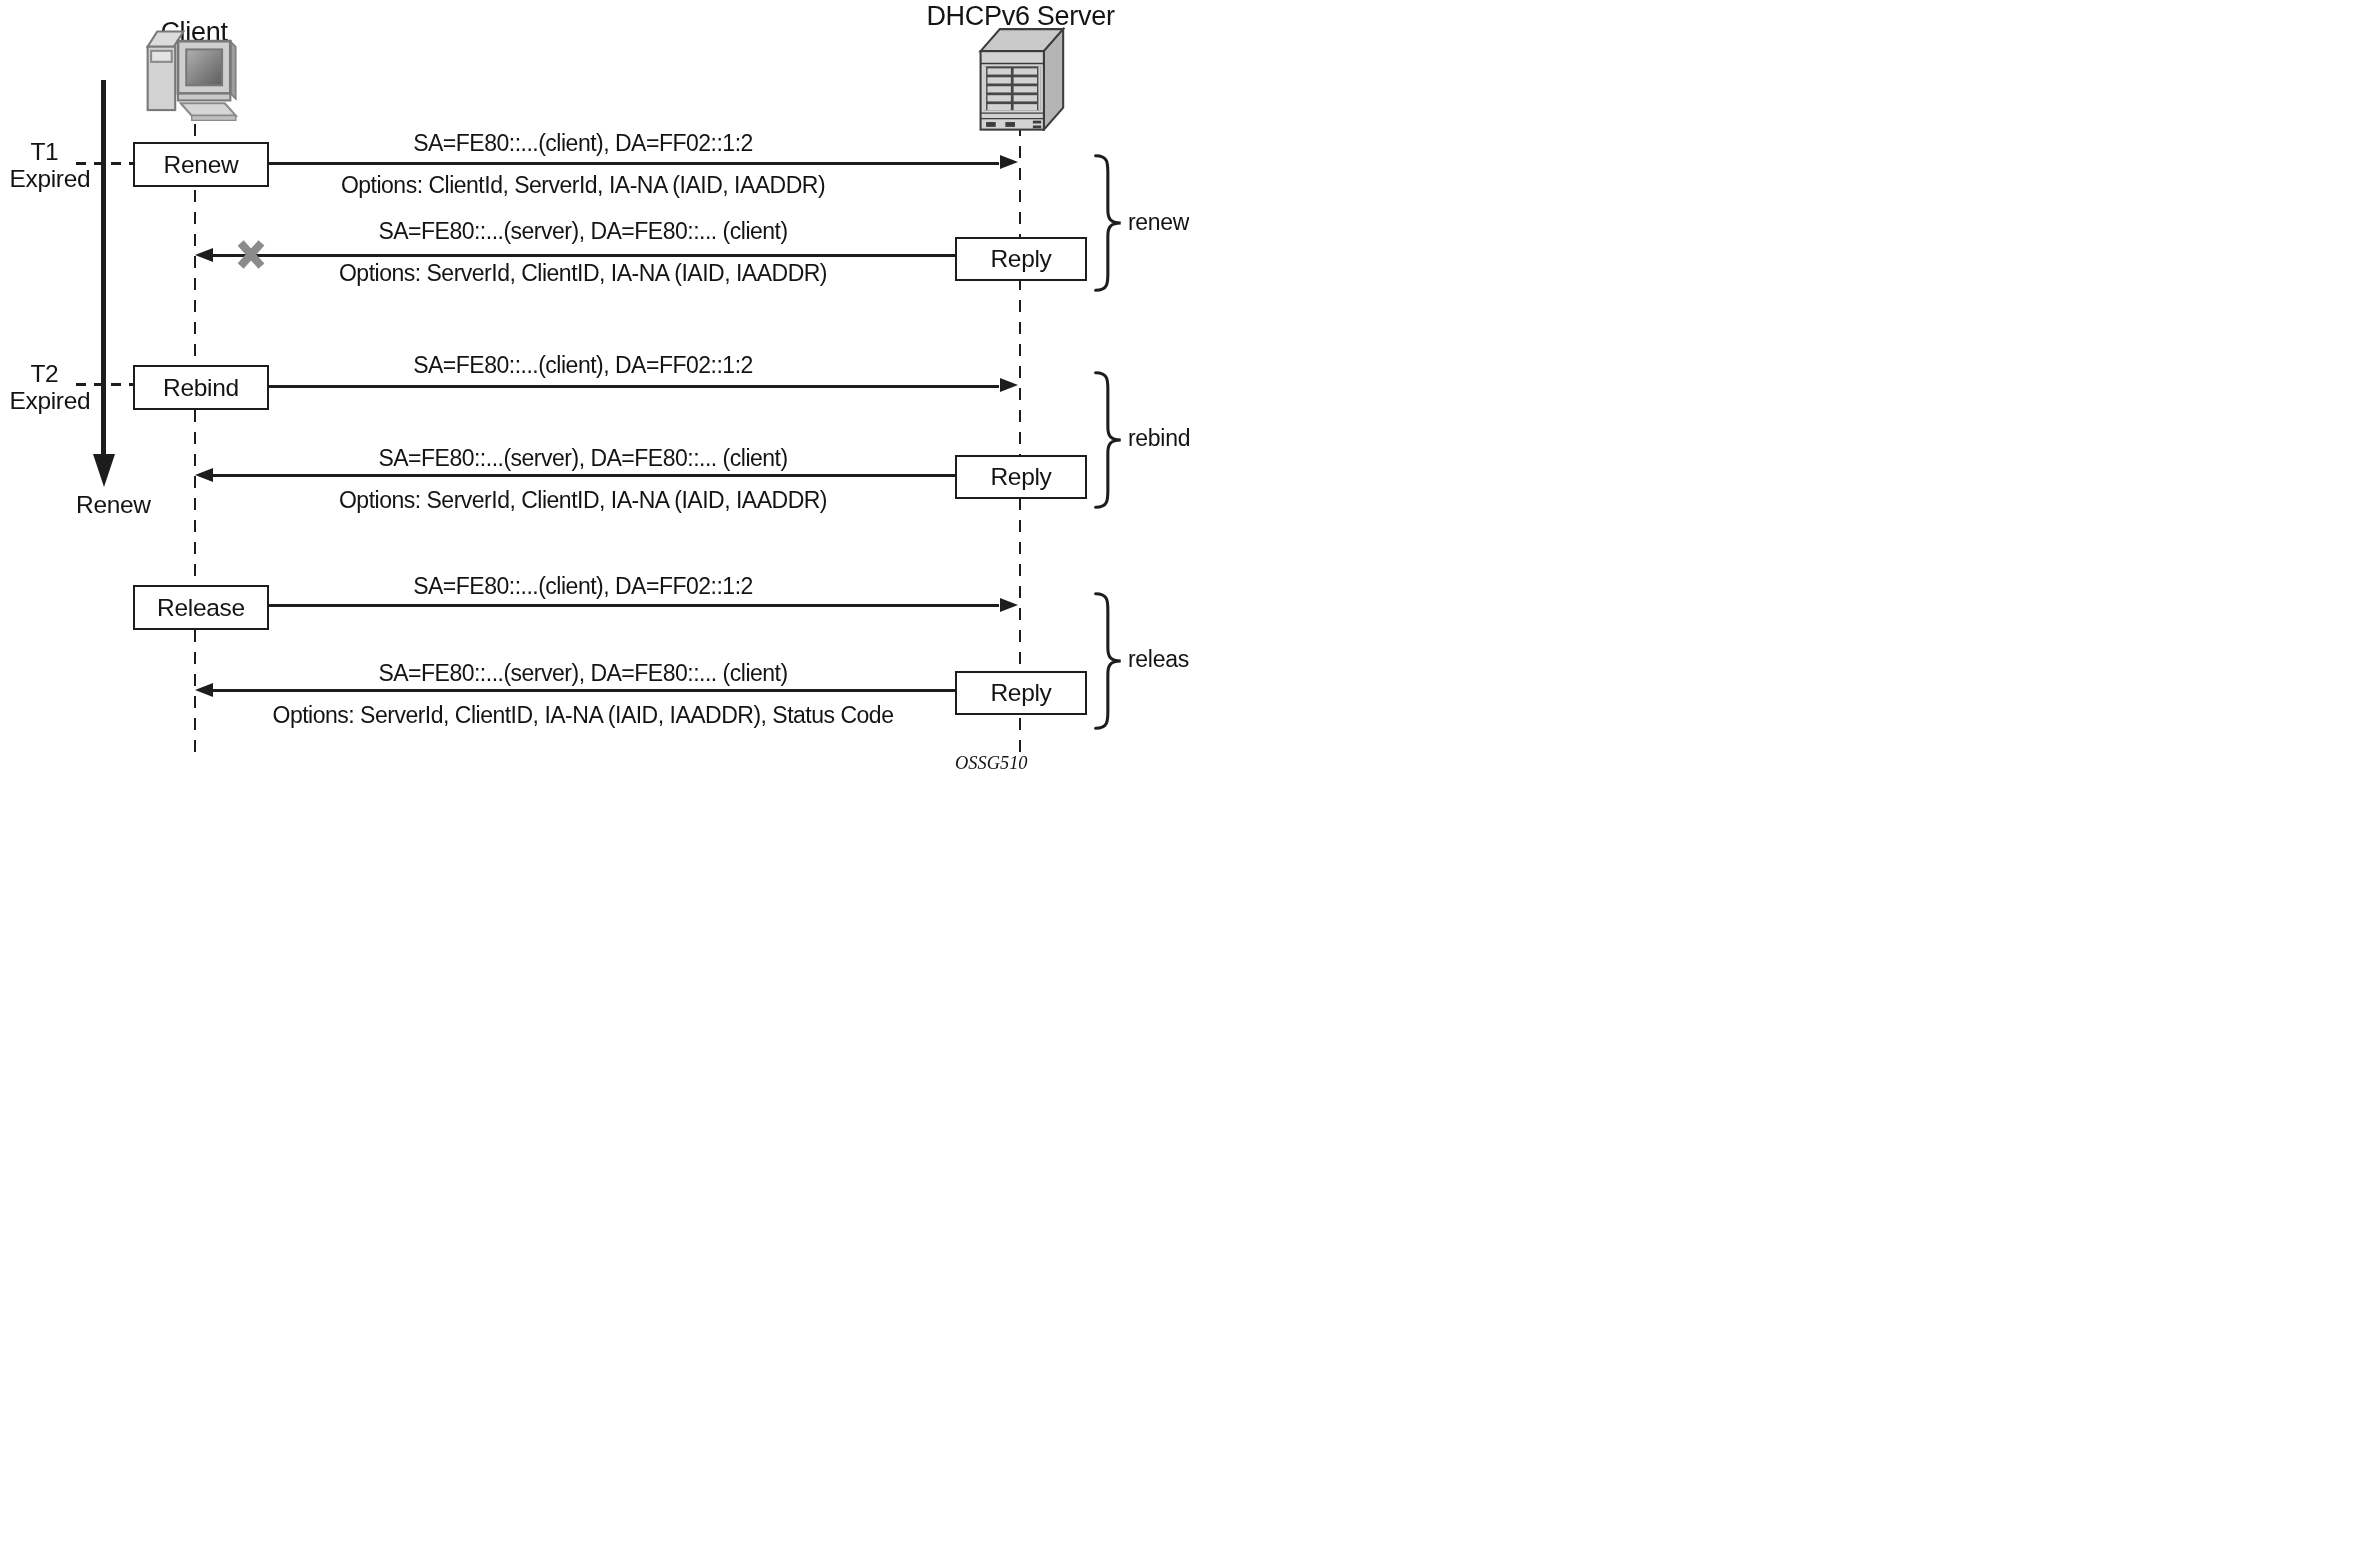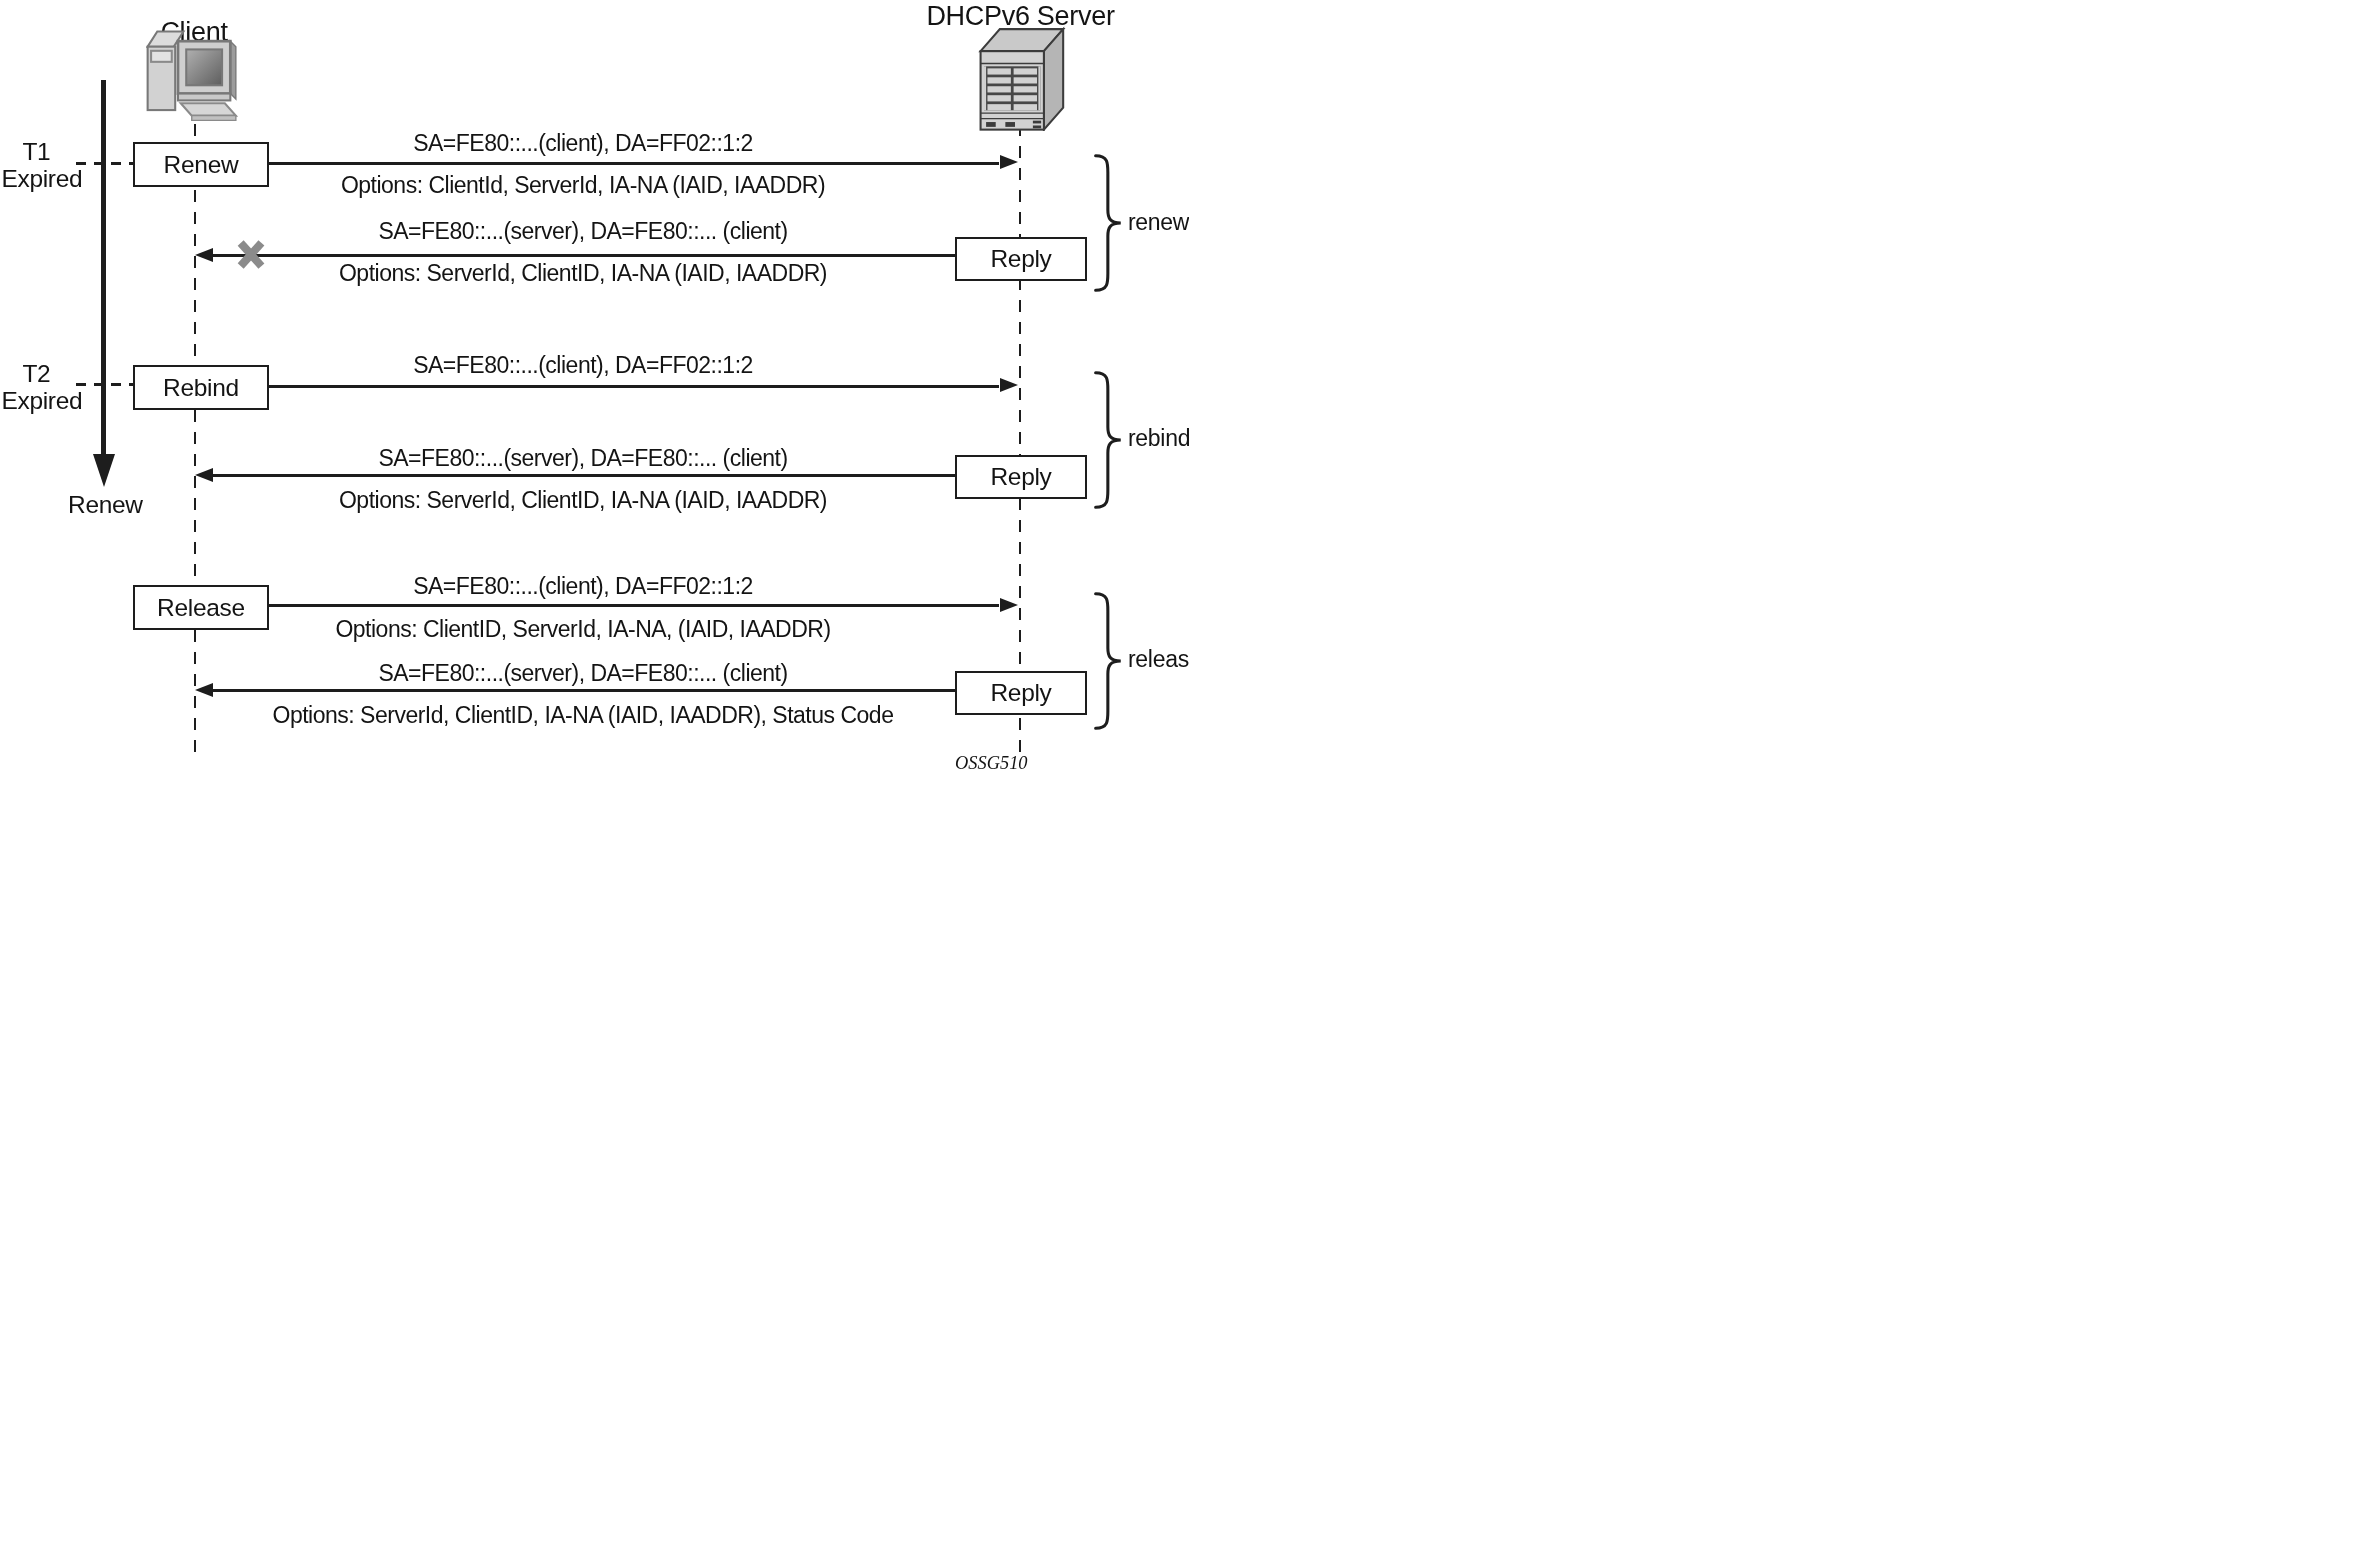--- a/index.html
+++ b/index.html
@@ -3,21 +3,21 @@
 <meta charset="utf-8">
 <style>
   html,body{margin:0;padding:0;background:#ffffff;}
   body{font-family:"Liberation Sans","DejaVu Sans",sans-serif;color:#141414;}
   .canvas{position:relative;width:1189px;height:777px;background:#ffffff;overflow:hidden;}
   .abs{position:absolute;}
   .nodelabel{font-size:27px;text-align:center;letter-spacing:-0.3px;white-space:nowrap;}
   .lifeline{width:2px;background:repeating-linear-gradient(to bottom,#1d1d1d 0 12.3px,transparent 12.3px 22px);}
   .timeshaft{width:4.8px;background:#1d1d1d;}
   .timehead{width:0;height:0;border-left:11px solid transparent;border-right:11px solid transparent;border-top:33px solid #1d1d1d;}
-  .sidelabel{font-size:24.5px;line-height:27px;text-align:center;letter-spacing:-0.3px;}
+  .sidelabel{font-size:24.5px;line-height:27px;text-align:center;letter-spacing:-0.3px;padding-left:8px;}
   .hdash{height:2.7px;background:repeating-linear-gradient(to right,#1d1d1d 0 9.5px,transparent 9.5px 17.7px);}
   .msgbox{border:2px solid #1d1d1d;background:#ffffff;display:flex;align-items:center;justify-content:center;font-size:24.5px;letter-spacing:-0.3px;}
   .hline{height:2.7px;background:#1d1d1d;}
   .head-r{width:0;height:0;border-top:7.5px solid transparent;border-bottom:7.5px solid transparent;border-left:18.4px solid #1d1d1d;}
   .head-l{width:0;height:0;border-top:7.5px solid transparent;border-bottom:7.5px solid transparent;border-right:18.4px solid #1d1d1d;}
   .msgtext{font-size:23px;text-align:center;letter-spacing:-0.5px;white-space:nowrap;}
   .bracelabel{font-size:23px;letter-spacing:-0.3px;}
   .xmark{width:30px;height:30px;}
   .xmark .bar{position:absolute;left:11px;top:-0.7px;width:8.2px;height:31px;background:#8b8b8b;}
   .xmark .bar.b1{transform:rotate(42deg);}
@@ -136,21 +136,20 @@
   </div>
 
   <svg class="abs" style="left:1090px;top:370px;" width="33" height="140" viewBox="0 0 48 206">
     <path d="M8,4 C27,4 26,16 26,32 L26,84 C26,96 29,103 45,103 C29,103 26,110 26,122 L26,174 C26,190 27,202 8,202" fill="none" stroke="#1d1d1d" stroke-width="4.5" stroke-linecap="round"></path>
   </svg>
   <div class="abs bracelabel" style="left:1128px;top:425px;width:61px;">rebind</div>
 
   <div class="abs msgtext" style="left:242px;top:573px;width:682px;">SA=FE80::...(client), DA=FF02::1:2</div>
   <div class="abs hline" style="left:265px;top:604px;width:734px;"></div>
   <div class="abs head-r" style="left:1000px;top:598px;"></div>
-  <div class="abs msgtext" style="left:242px;top:616px;width:682px;">Options: ClientID, ServerId, IA-NA, (IAID, IAADDR)</div>
   <div class="abs msgbox" style="left:133px;top:585px;width:132px;height:41px;">
     <span>Release</span>
   </div>
 
   <div class="abs msgtext" style="left:242px;top:660px;width:682px;">SA=FE80::...(server), DA=FE80::... (client)</div>
   <div class="abs hline" style="left:213px;top:689px;width:742px;"></div>
   <div class="abs head-l" style="left:195px;top:683px;"></div>
   <div class="abs msgtext" style="left:242px;top:702px;width:682px;">Options: ServerId, ClientID, IA-NA (IAID, IAADDR), Status Code</div>
   <div class="abs msgbox" style="left:955px;top:671px;width:128px;height:40px;">
     <span>Reply</span>

